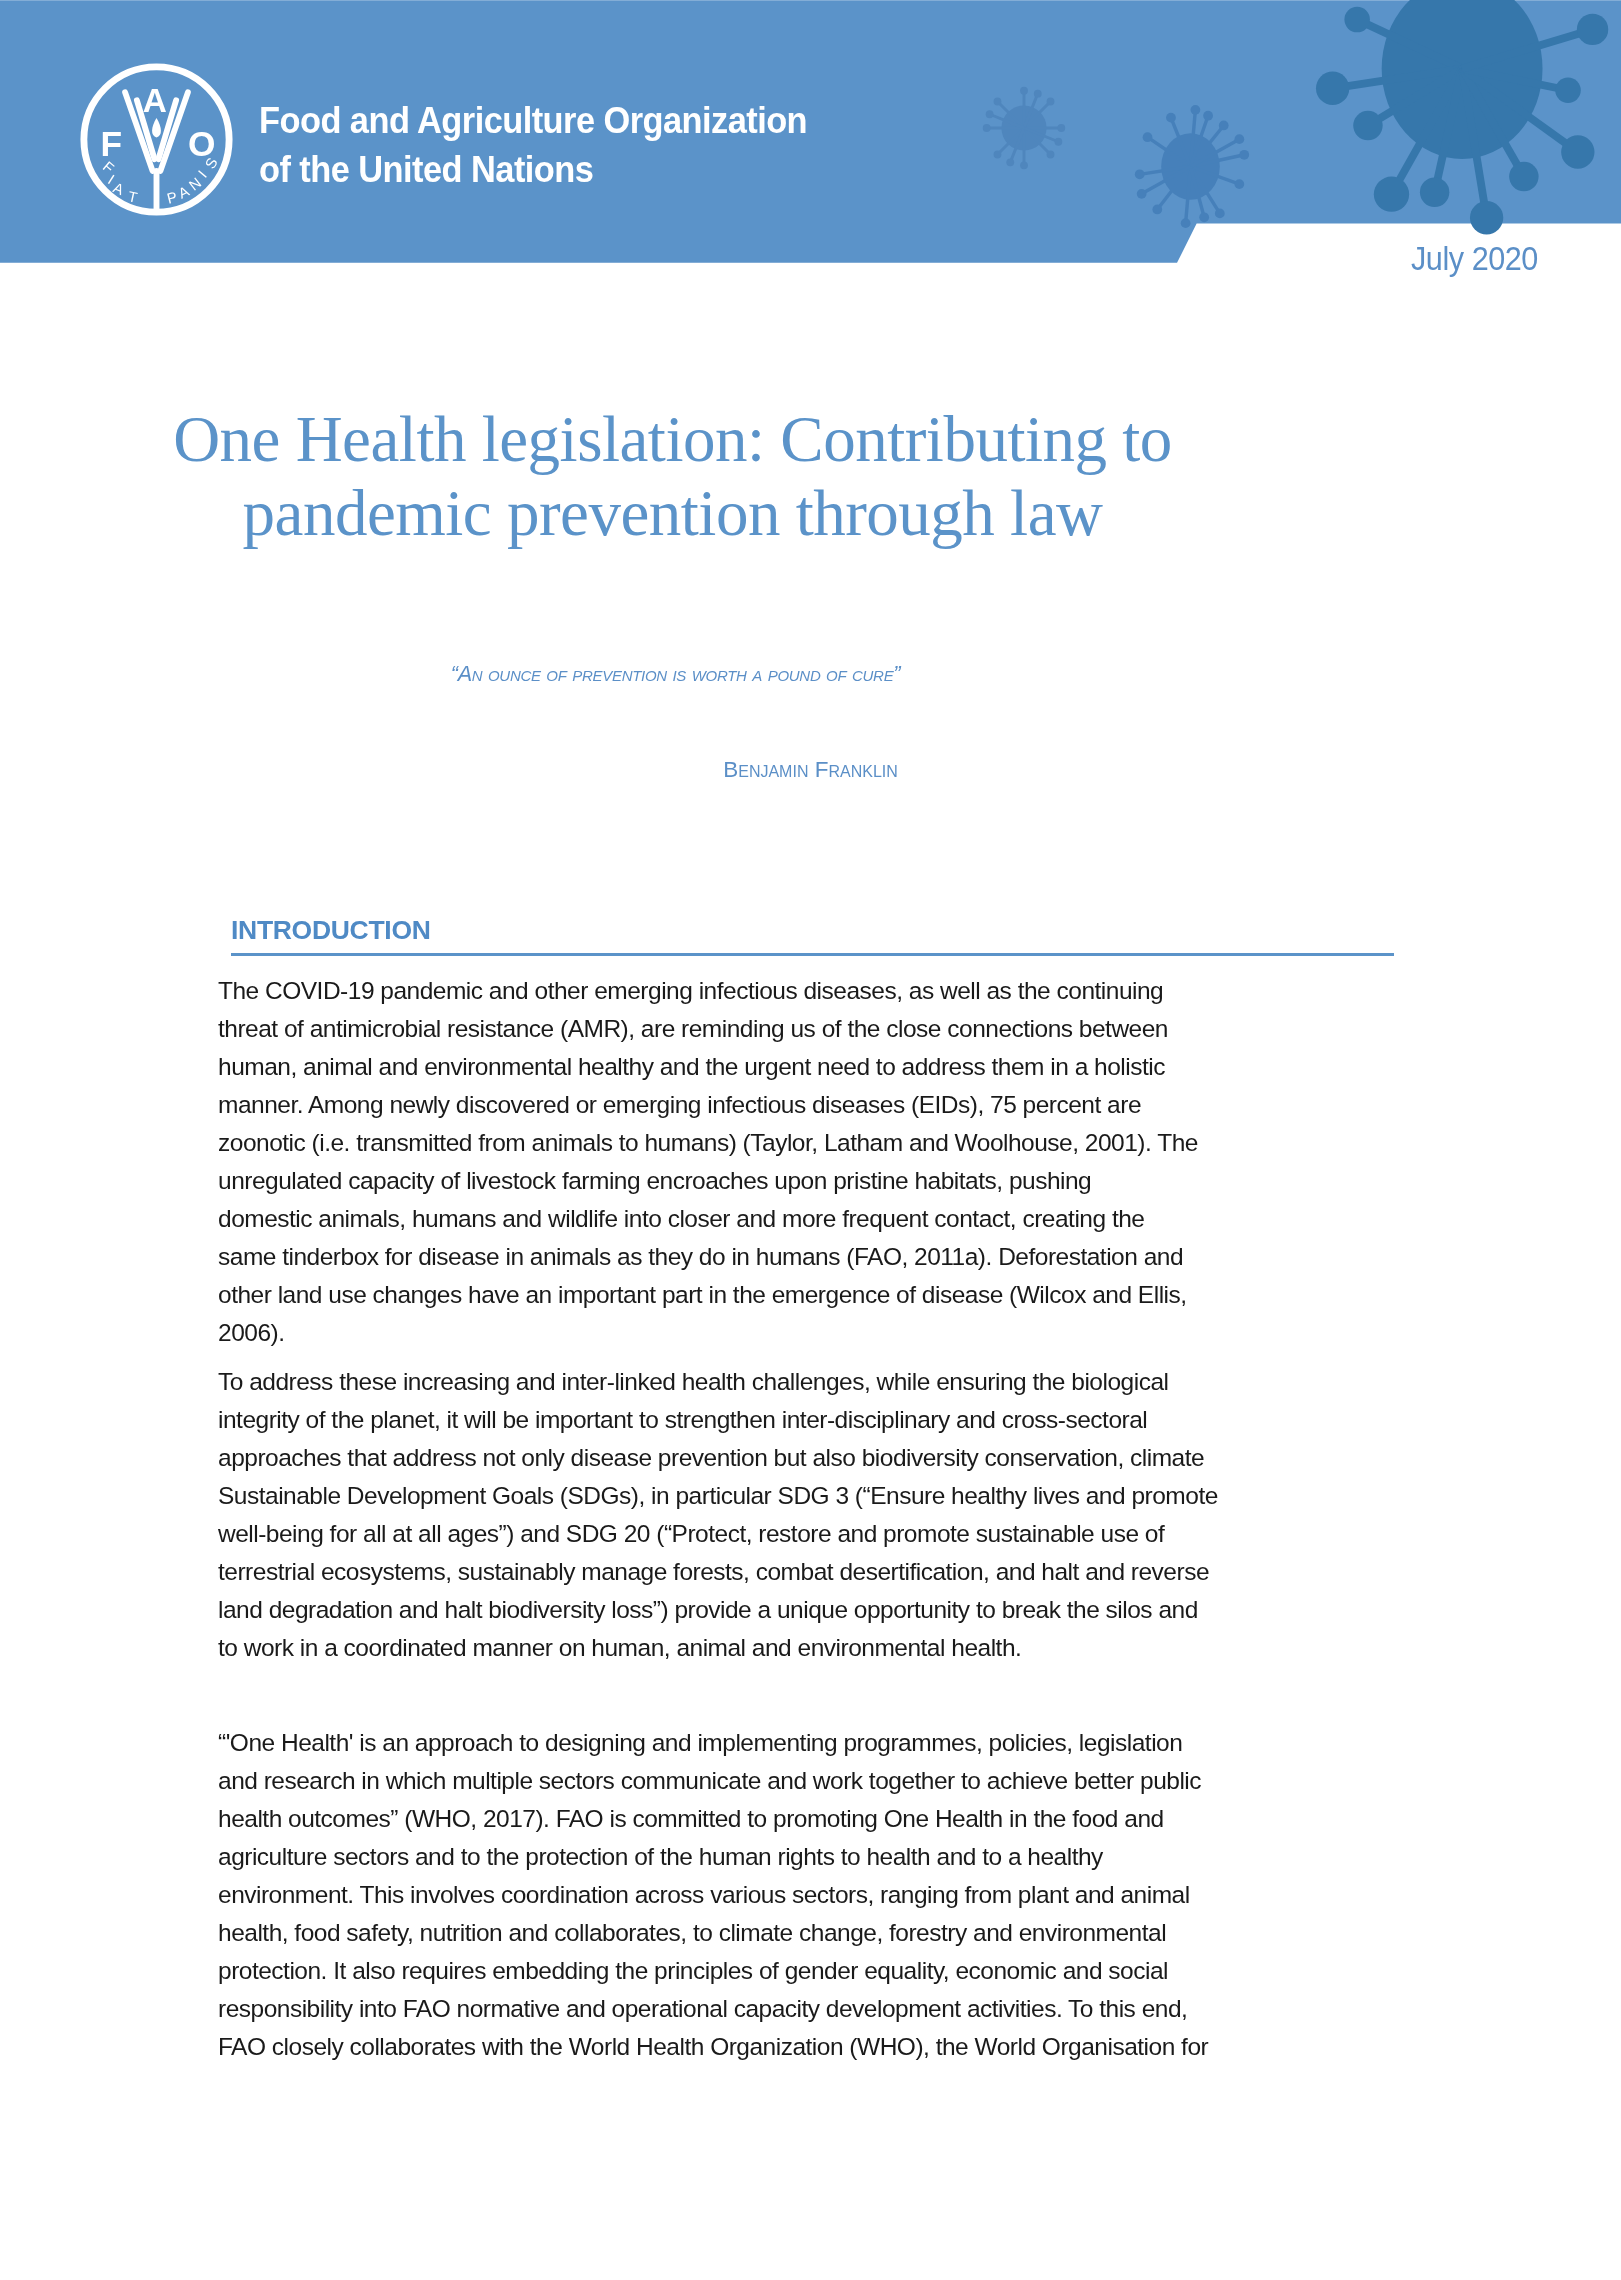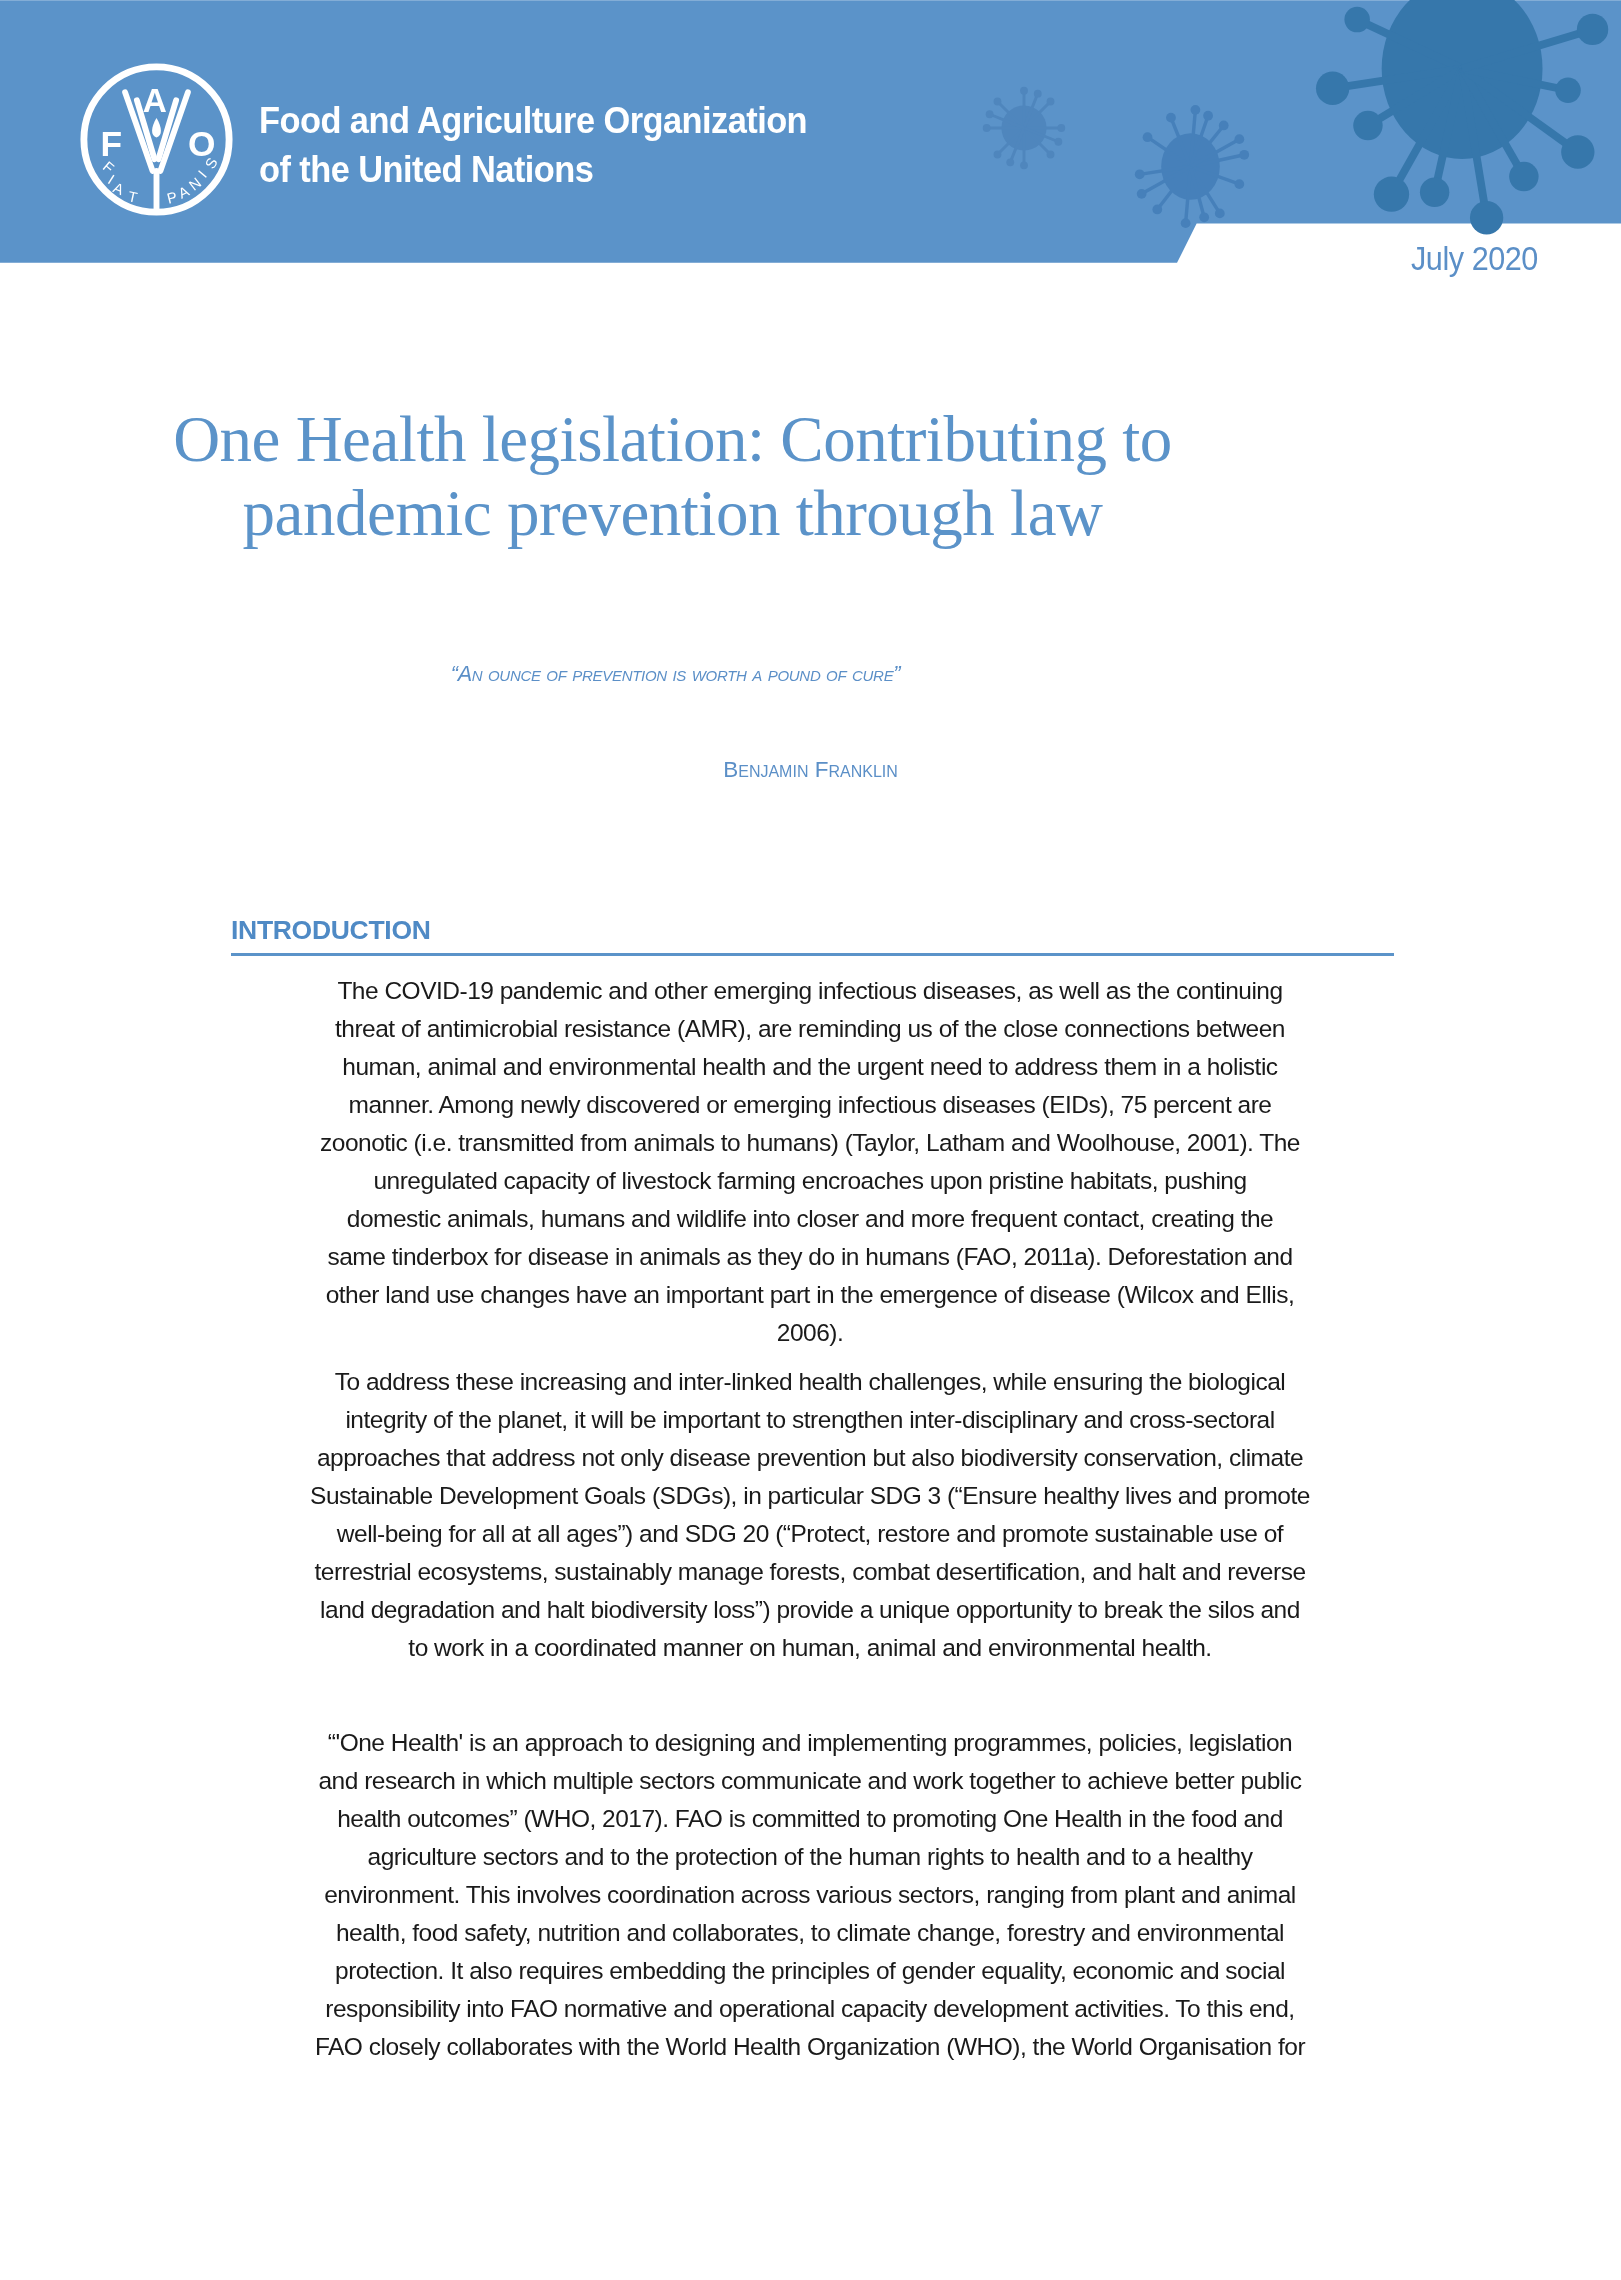--- a/index.html
+++ b/index.html
@@ -9,21 +9,21 @@
   .org-name { position: absolute; left: 259px; top: 96px; color: #ffffff; font-family: "Liberation Sans", sans-serif; font-weight: bold; font-size: 37px; line-height: 49px; letter-spacing: -0.6px; transform: scaleX(0.93); transform-origin: left top; }
   .org-name div { white-space: nowrap; }
   .date { position: absolute; left: 1411px; top: 239px; color: #5b8fc7; font-size: 34px; letter-spacing: -0.5px; transform: scaleX(0.9); transform-origin: left top; white-space: nowrap; }
   .title { position: absolute; left: 0; width: 1345px; top: 402px; text-align: center; color: #5b93c9; font-family: "Liberation Serif", "DejaVu Serif", serif; font-size: 65px; line-height: 74px; letter-spacing: -0.5px; }
   .title div { white-space: nowrap; }
   .quote { position: absolute; left: 0; width: 1351px; top: 661px; text-align: center; color: #5b8fc7; font-style: italic; font-size: 21.6px; letter-spacing: -0.3px; white-space: nowrap; }
   .quote .sc { font-variant: small-caps; }
   .author { position: absolute; left: 0; width: 1621px; top: 716px; text-align: center; color: #5b8fc7; font-size: 22.5px; font-variant: small-caps; letter-spacing: 0; white-space: nowrap; margin-top: 41px; }
   .section-heading { position: absolute; left: 231px; top: 915px; color: #4f8ac5; font-weight: bold; font-size: 26.5px; letter-spacing: -0.3px; white-space: nowrap; }
   .section-rule { position: absolute; left: 231px; top: 953px; width: 1163px; height: 2.9px; background: #5b93c9; }
-  .body { position: absolute; left: 227px; width: 1166px; color: #1a1a1a; font-size: 24.5px; line-height: 38px; letter-spacing: -0.5px; text-align: center; }
+  .body { position: absolute; left: 218px; width: 1166px; color: #1a1a1a; font-size: 24.5px; line-height: 38px; letter-spacing: -0.5px; }
   .body .line { white-space: nowrap; height: 38px; }
   .p1 { top: 972px; }
   .p2 { top: 1363px; }
   .p3 { top: 1724px; }
 </style>
 </head>
 <body>
 
 <div class="banner">
   <svg width="1621" height="263" viewBox="0 0 1654 268" xmlns="http://www.w3.org/2000/svg">
@@ -175,21 +175,21 @@
 
 <div class="quote"><span class="sc">“An ounce of prevention is worth a pound of cure”</span></div>
 <div class="author">Benjamin Franklin</div>
 
 <div class="section-heading">INTRODUCTION</div>
 <div class="section-rule"></div>
 
 <div class="body p1">
   <div class="line">The COVID-19 pandemic and other emerging infectious diseases, as well as the continuing</div>
   <div class="line">threat of antimicrobial resistance (AMR), are reminding us of the close connections between</div>
-  <div class="line">human, animal and environmental health and the urgent need to address them in a holistic</div>
+  <div class="line">human, animal and environmental healthy and the urgent need to address them in a holistic</div>
   <div class="line">manner. Among newly discovered or emerging infectious diseases (EIDs), 75 percent are</div>
   <div class="line">zoonotic (i.e. transmitted from animals to humans) (Taylor, Latham and Woolhouse, 2001). The</div>
   <div class="line">unregulated capacity of livestock farming encroaches upon pristine habitats, pushing</div>
   <div class="line">domestic animals, humans and wildlife into closer and more frequent contact, creating the</div>
   <div class="line">same tinderbox for disease in animals as they do in humans (FAO, 2011a). Deforestation and</div>
   <div class="line">other land use changes have an important part in the emergence of disease (Wilcox and Ellis,</div>
   <div class="line">2006).</div>
 </div>
 
 <div class="body p2">

